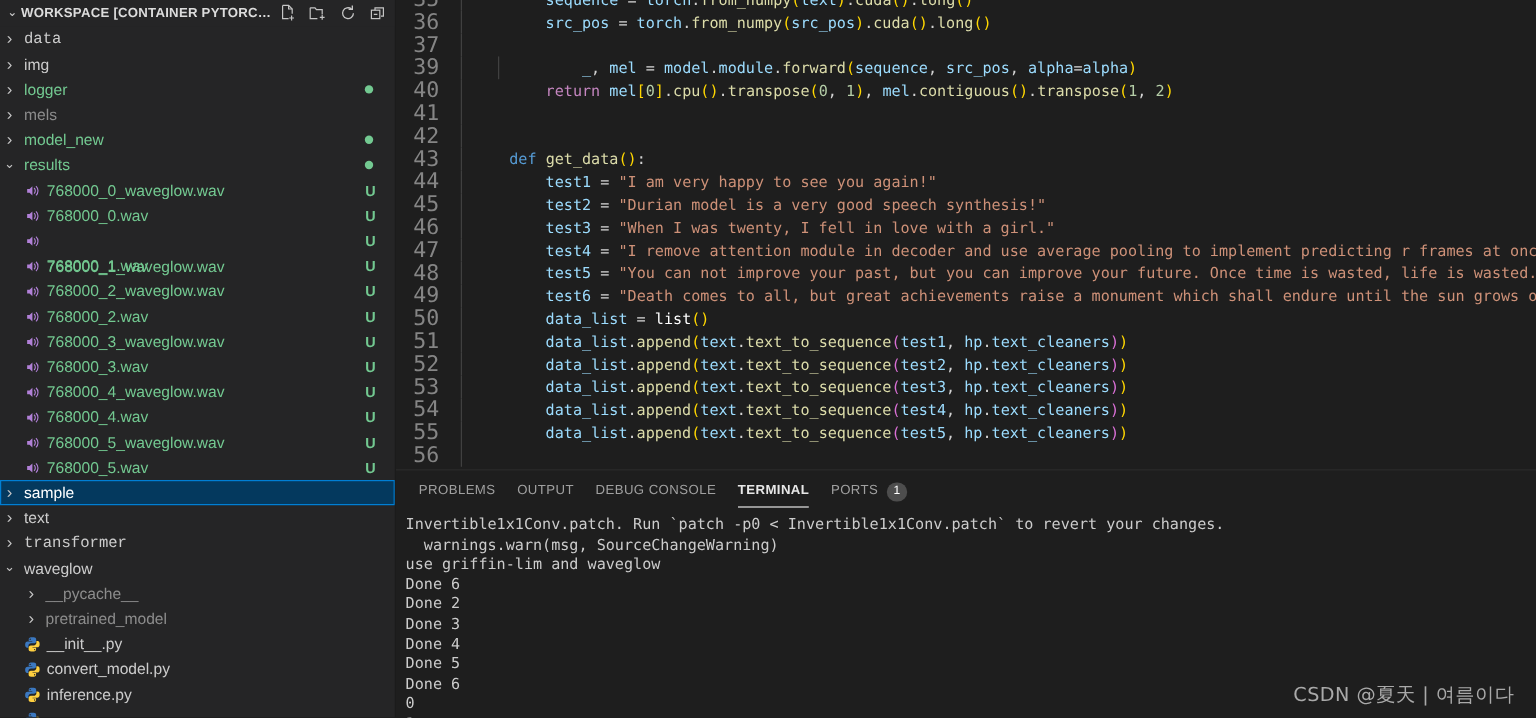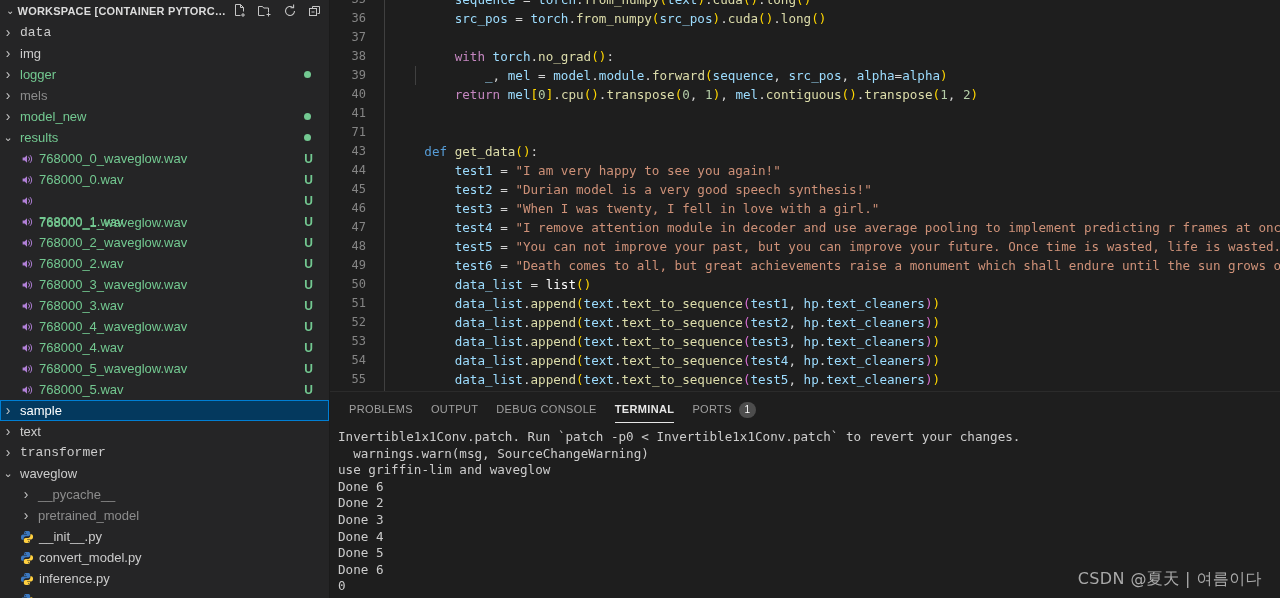--- a/index.html
+++ b/index.html
@@ -67,21 +67,21 @@
   #editor {
     flex:0 0 391px; height:391px; overflow:hidden; position:relative;
     background:#1e1e1e;
     font-family:"DejaVu Sans Mono","Liberation Mono",monospace;
     font-size:12.6px; line-height:19px;
   }
   #code-scroll { position:relative; top:-10px; }
   .cl { height:19px; display:flex; white-space:pre; }
   .ln {
     width:54px; flex:0 0 54px; text-align:right; padding-right:18px;
-    color:#858585; font-size:12px; user-select:none;
+    color:#858585; font-size:18px; user-select:none;
   }
   .ctext { flex:1 1 auto; position:relative; padding-left:10px; }
   .guide { position:absolute; left:0px; top:0; bottom:0; width:1px; background:#404040; }
   .guide2 { position:absolute; left:31px; top:0; bottom:0; width:1px; background:#404040; }
 
   
   .t-kw   { color:#c586c0; }  
   .t-def  { color:#569cd6; }  
   .t-fn   { color:#dcdcaa; }  
   .t-var  { color:#9cdcfe; }  
@@ -392,25 +392,24 @@
       </div>
   </div>
 
   <div id="right">
 
     <div id="editor">
       <div id="code-scroll">
           <div class="cl"><span class="ln">35</span><span class="ctext"><span class="guide"></span><span class="t-pl">        </span><span class="t-var">sequence</span><span class="t-pl"> </span><span class="t-pl">=</span><span class="t-var"> torch</span><span class="t-pl">.</span><span class="t-fn">from_numpy</span><span class="t-p1">(</span><span class="t-var">text</span><span class="t-p1">)</span><span class="t-pl">.</span><span class="t-fn">cuda</span><span class="t-p1">(</span><span class="t-p1">)</span><span class="t-pl">.</span><span class="t-fn">long</span><span class="t-p1">(</span><span class="t-p1">)</span></span></div>
           <div class="cl"><span class="ln">36</span><span class="ctext"><span class="guide"></span><span class="t-pl">        </span><span class="t-var">src_pos</span><span class="t-pl"> </span><span class="t-pl">=</span><span class="t-var"> torch</span><span class="t-pl">.</span><span class="t-fn">from_numpy</span><span class="t-p1">(</span><span class="t-var">src_pos</span><span class="t-p1">)</span><span class="t-pl">.</span><span class="t-fn">cuda</span><span class="t-p1">(</span><span class="t-p1">)</span><span class="t-pl">.</span><span class="t-fn">long</span><span class="t-p1">(</span><span class="t-p1">)</span></span></div>
           <div class="cl"><span class="ln">37</span><span class="ctext"><span class="guide"></span></span></div>
-          <div class="cl"><span class="ln">38</span><span class="ctext"><span class="guide"></span><span class="t-pl">        </span><span class="t-kw">with</span><span class="t-var"> torch</span><span class="t-pl">.</span><span class="t-fn">no_grad</span><span class="t-p1">(</span><span class="t-p1">)</span><span class="t-pl">:</span></span></div>
           <div class="cl"><span class="ln">39</span><span class="ctext"><span class="guide"></span><span class="guide2"></span><span class="t-pl">            </span><span class="t-var">_</span><span class="t-pl">, </span><span class="t-var">mel</span><span class="t-pl"> </span><span class="t-pl">=</span><span class="t-var"> model</span><span class="t-pl">.</span><span class="t-var">module</span><span class="t-pl">.</span><span class="t-fn">forward</span><span class="t-p1">(</span><span class="t-var">sequence</span><span class="t-pl">, </span><span class="t-var">src_pos</span><span class="t-pl">, </span><span class="t-var">alpha</span><span class="t-pl">=</span><span class="t-var">alpha</span><span class="t-p1">)</span></span></div>
           <div class="cl"><span class="ln">40</span><span class="ctext"><span class="guide"></span><span class="t-pl">        </span><span class="t-kw">return</span><span class="t-var"> mel</span><span class="t-p1">[</span><span class="t-num">0</span><span class="t-p1">]</span><span class="t-pl">.</span><span class="t-fn">cpu</span><span class="t-p1">(</span><span class="t-p1">)</span><span class="t-pl">.</span><span class="t-fn">transpose</span><span class="t-p1">(</span><span class="t-num">0</span><span class="t-pl">, </span><span class="t-num">1</span><span class="t-p1">)</span><span class="t-pl">, </span><span class="t-var">mel</span><span class="t-pl">.</span><span class="t-fn">contiguous</span><span class="t-p1">(</span><span class="t-p1">)</span><span class="t-pl">.</span><span class="t-fn">transpose</span><span class="t-p1">(</span><span class="t-num">1</span><span class="t-pl">, </span><span class="t-num">2</span><span class="t-p1">)</span></span></div>
           <div class="cl"><span class="ln">41</span><span class="ctext"><span class="guide"></span></span></div>
-          <div class="cl"><span class="ln">71</span><span class="ctext"><span class="guide"></span></span></div>
+          <div class="cl"><span class="ln">42</span><span class="ctext"><span class="guide"></span></span></div>
           <div class="cl"><span class="ln">43</span><span class="ctext"><span class="guide"></span><span class="t-pl">    </span><span class="t-def">def</span><span class="t-pl"> </span><span class="t-fn">get_data</span><span class="t-p1">(</span><span class="t-p1">)</span><span class="t-pl">:</span></span></div>
           <div class="cl"><span class="ln">44</span><span class="ctext"><span class="guide"></span><span class="t-pl">        </span><span class="t-var">test1</span><span class="t-pl"> </span><span class="t-pl">=</span><span class="t-pl"> </span><span class="t-str">"I am very happy to see you again!"</span></span></div>
           <div class="cl"><span class="ln">45</span><span class="ctext"><span class="guide"></span><span class="t-pl">        </span><span class="t-var">test2</span><span class="t-pl"> </span><span class="t-pl">=</span><span class="t-pl"> </span><span class="t-str">"Durian model is a very good speech synthesis!"</span></span></div>
           <div class="cl"><span class="ln">46</span><span class="ctext"><span class="guide"></span><span class="t-pl">        </span><span class="t-var">test3</span><span class="t-pl"> </span><span class="t-pl">=</span><span class="t-pl"> </span><span class="t-str">"When I was twenty, I fell in love with a girl."</span></span></div>
           <div class="cl"><span class="ln">47</span><span class="ctext"><span class="guide"></span><span class="t-pl">        </span><span class="t-var">test4</span><span class="t-pl"> </span><span class="t-pl">=</span><span class="t-pl"> </span><span class="t-str">"I remove attention module in decoder and use average pooling to implement predicting r frames at once"</span></span></div>
           <div class="cl"><span class="ln">48</span><span class="ctext"><span class="guide"></span><span class="t-pl">        </span><span class="t-var">test5</span><span class="t-pl"> </span><span class="t-pl">=</span><span class="t-pl"> </span><span class="t-str">"You can not improve your past, but you can improve your future. Once time is wasted, life is wasted."</span></span></div>
           <div class="cl"><span class="ln">49</span><span class="ctext"><span class="guide"></span><span class="t-pl">        </span><span class="t-var">test6</span><span class="t-pl"> </span><span class="t-pl">=</span><span class="t-pl"> </span><span class="t-str">"Death comes to all, but great achievements raise a monument which shall endure until the sun grows old."</span></span></div>
           <div class="cl"><span class="ln">50</span><span class="ctext"><span class="guide"></span><span class="t-pl">        </span><span class="t-var">data_list</span><span class="t-pl"> </span><span class="t-pl">=</span><span class="t-pl"> </span><span class="t-cls">list</span><span class="t-p1">(</span><span class="t-p1">)</span></span></div>
           <div class="cl"><span class="ln">51</span><span class="ctext"><span class="guide"></span><span class="t-pl">        </span><span class="t-var">data_list</span><span class="t-pl">.</span><span class="t-fn">append</span><span class="t-p1">(</span><span class="t-var">text</span><span class="t-pl">.</span><span class="t-fn">text_to_sequence</span><span class="t-p2">(</span><span class="t-var">test1</span><span class="t-pl">, </span><span class="t-var">hp</span><span class="t-pl">.</span><span class="t-var">text_cleaners</span><span class="t-p2">)</span><span class="t-p1">)</span></span></div>
           <div class="cl"><span class="ln">52</span><span class="ctext"><span class="guide"></span><span class="t-pl">        </span><span class="t-var">data_list</span><span class="t-pl">.</span><span class="t-fn">append</span><span class="t-p1">(</span><span class="t-var">text</span><span class="t-pl">.</span><span class="t-fn">text_to_sequence</span><span class="t-p2">(</span><span class="t-var">test2</span><span class="t-pl">, </span><span class="t-var">hp</span><span class="t-pl">.</span><span class="t-var">text_cleaners</span><span class="t-p2">)</span><span class="t-p1">)</span></span></div>

